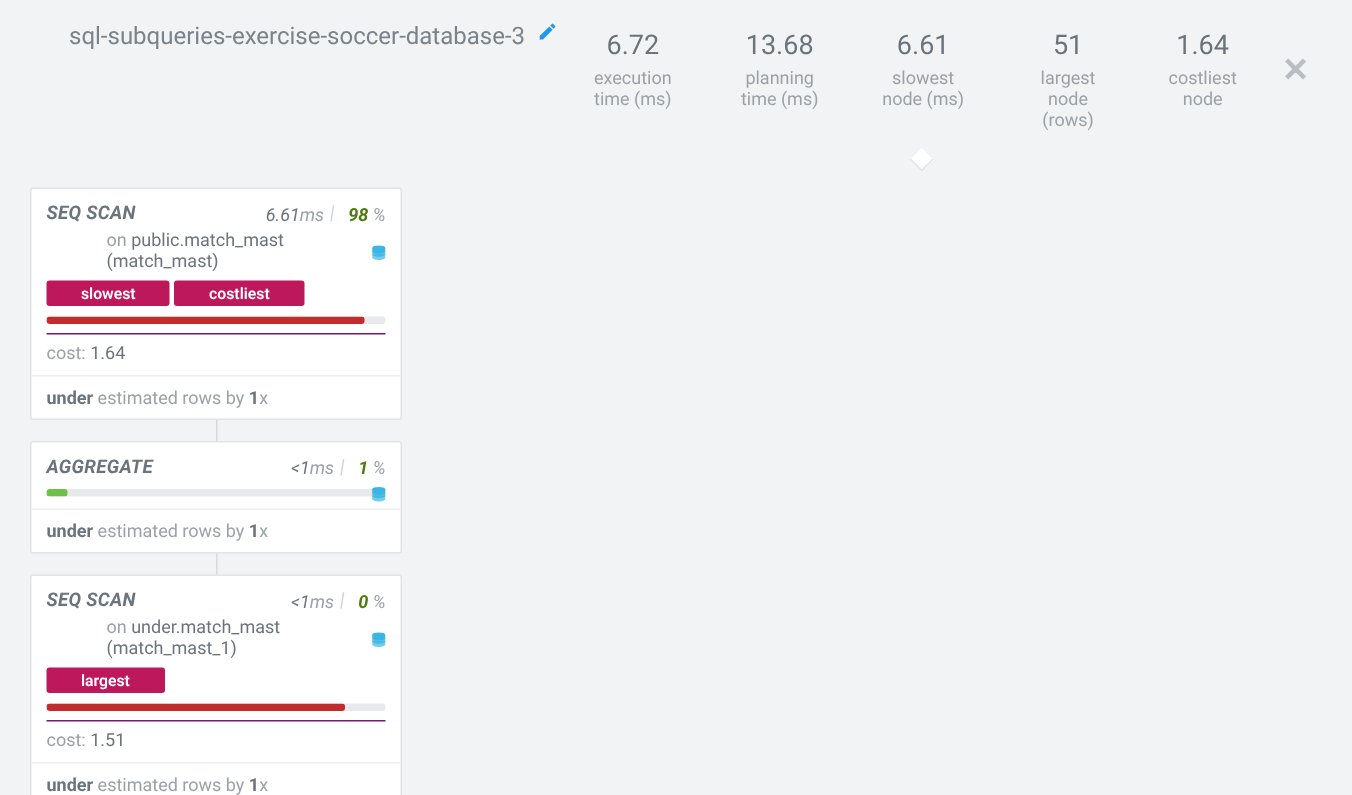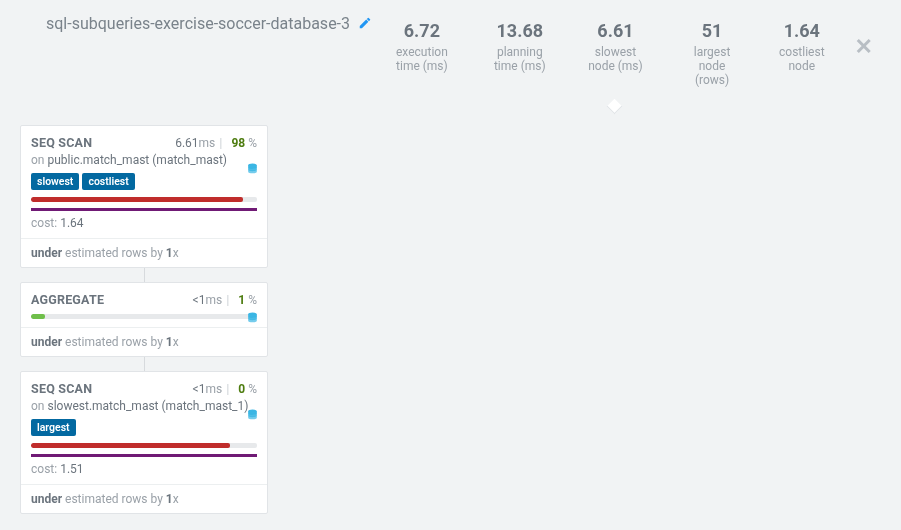--- a/index.html
+++ b/index.html
@@ -12,21 +12,21 @@
     height: 530px;
     overflow: hidden;
   }
   .header {
     display: flex;
     align-items: flex-start;
     padding: 14px 20px 10px 46px;
   }
   .title-wrap {
     display: flex;
-    align-items: flex-end;
+    align-items: flex-start;
     gap: 8px;
     flex: 0 0 auto;
   }
   .title {
     font-size: 16px;
     color: #7a838b;
     font-weight: 400;
   }
   .pencil {
     color: #2196f3;
@@ -40,21 +40,21 @@
     position: relative;
     padding: 4px 0 18px 0;
   }
   .stat {
     text-align: center;
     padding: 0 18px;
   }
   .stat-value {
     font-size: 18px;
     color: #6b747d;
-    font-weight: 700;
+    font-weight: 400;
     line-height: 1.4;
   }
   .stat-label {
     font-size: 12px;
     color: #9aa1a8;
     margin-top: 2px;
   }
   .stats-pointer {
     position: absolute;
     background: #fff;
@@ -83,20 +83,21 @@
     background: #fff;
     border: 1px solid #e1e4e7;
     border-radius: 2px;
     width: 248px;
     position: relative;
   }
   .node-pad { padding: 9px 10px 8px 10px; }
   .node-head {
     display: flex;
     align-items: center;
+    font-style: italic;
   }
   .node-title {
     font-weight: 700;
     font-size: 12.5px;
     color: #6b747d;
     letter-spacing: .2px;
   }
   .node-time {
     margin-left: auto;
     font-size: 12px;
@@ -107,48 +108,49 @@
     font-size: 12px;
     color: #9aa1a8;
     margin-left: 5px;
   }
   .node-pct-val { font-weight: 700; color: #4d7c0f; }
   .divider-v { color: #cfd4d8; margin: 0 4px; }
   .node-sub {
     margin-top: 3px;
     font-size: 12px;
     color: #9aa1a8;
+    margin-left: 40px;
   }
   .node-sub .rel { color: #6b747d; }
   .tags {
     display: flex;
     gap: 3px;
     margin-top: 6px;
   }
   .tag {
-    background: #0369a1;
+    background: #be185d;
     color: #fff;
     font-size: 10.5px;
     font-weight: 600;
-    padding: 2px 6px;
+    padding: 2px 23px;
     border-radius: 2px;
   }
   .bar {
     margin-top: 7px;
     height: 5px;
     background: #e7e9eb;
     border-radius: 2px;
     overflow: hidden;
   }
   .bar-fill { height: 100%; border-radius: 2px; }
   .bar-red { background: #c02d2c; }
   .bar-green { background: #6fbf4a; }
   .cost-row {
     margin-top: 6px;
-    border-top: 3px solid #701a75;
+    border-top: 1px solid #701a75;
     padding-top: 5px;
     font-size: 12px;
     color: #9aa1a8;
   }
   .cost-row .val { color: #6b747d; }
   .est-row {
     border-top: 1px solid #eceff0;
     padding: 7px 10px;
     font-size: 12px;
     color: #9aa1a8;
@@ -259,21 +261,21 @@
   </div>
     <div class="connector"></div>
     <div class="node">
     <div class="node-pad">
       <div class="node-head">
         <span class="node-title">SEQ SCAN</span>
         <span class="node-time"><span class="node-time-val">&lt;1</span>ms</span>
         <span class="divider-v">|</span>
         <span class="node-pct"><span class="node-pct-val">0</span> %</span>
       </div>
-      <div class="node-sub">on <span class="rel">slowest.match_mast (match_mast_1)</span></div>
+      <div class="node-sub">on <span class="rel">under.match_mast (match_mast_1)</span></div>
       <div class="tags">
           <span class="tag">largest</span>
         </div>
       <div class="bar">
           <div class="bar-fill bar-red" style="width:88%"></div>
         </div>
       <div class="cost-row">cost: <span class="val">1.51</span></div>
       <span class="db-mini" style="top:36px">
     <svg width="13" height="14" viewBox="0 0 24 24" fill="currentColor">
       <ellipse cx="12" cy="5" rx="8" ry="3"></ellipse>

